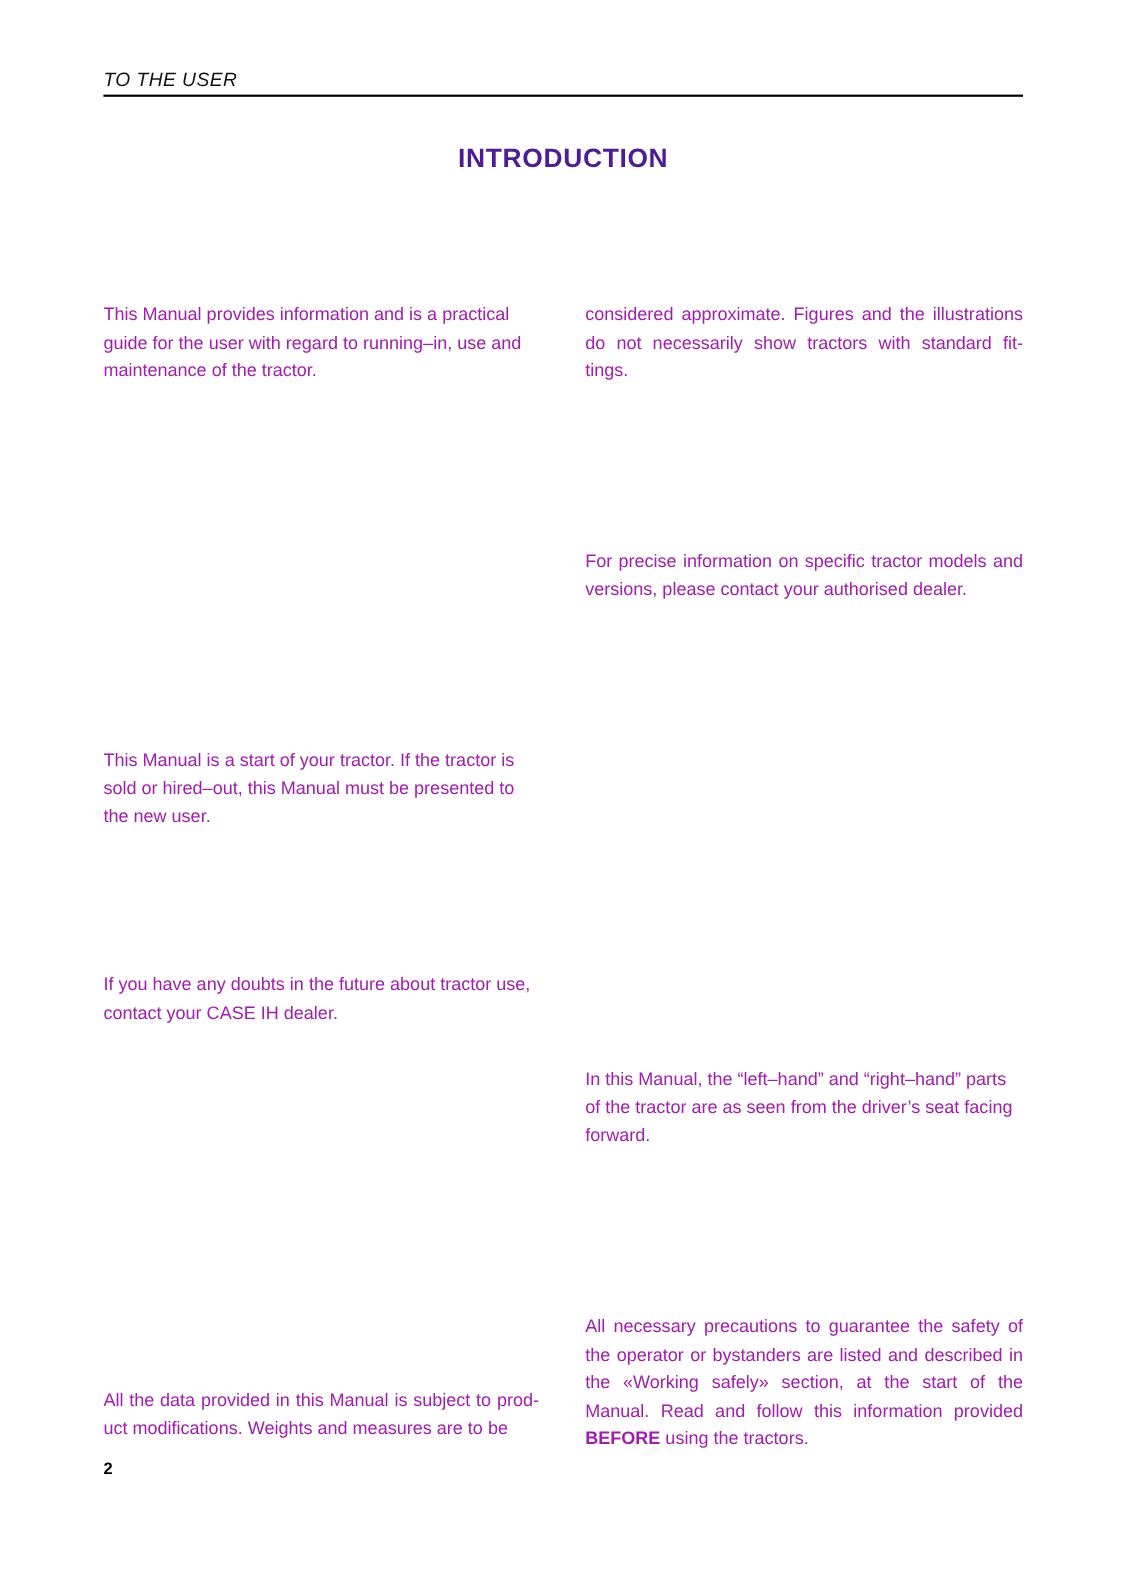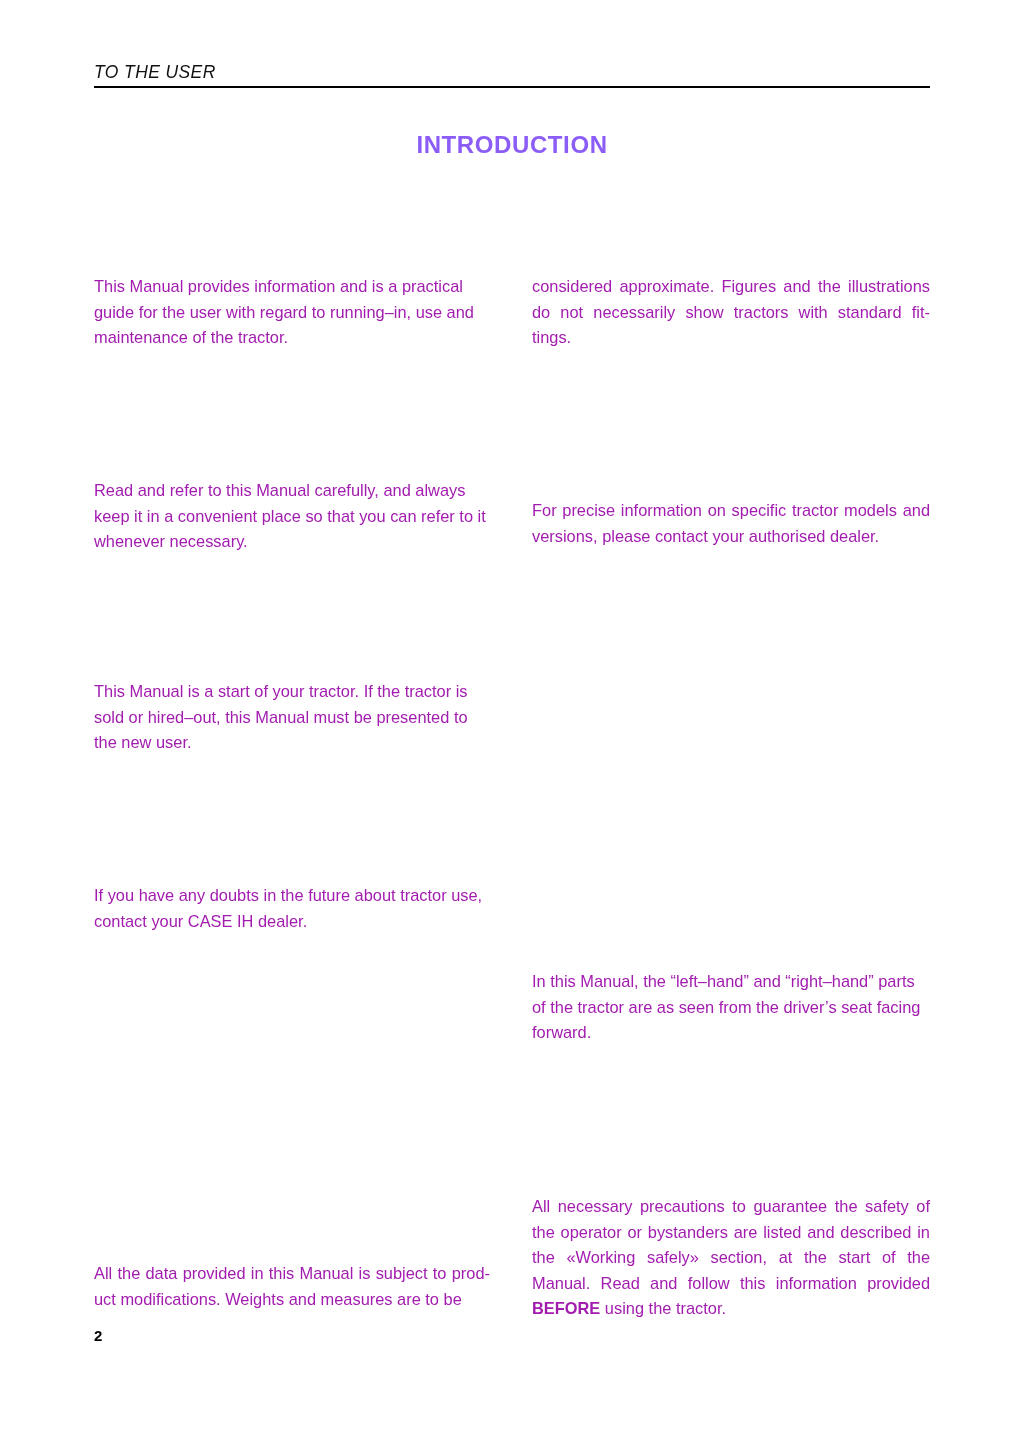--- a/index.html
+++ b/index.html
@@ -46,21 +46,21 @@
   
   .doc-title {
     position: absolute;
     left: 0;
     top: 131px;
     width: 1024px;
     text-align: center;
     font-weight: bold;
     font-size: 24px;
     letter-spacing: 0.6px;
-    color: #8b5cf6;
+    color: #4c1d95;
   }
 
   
   .col {
     position: absolute;
     top: 0;
     height: 1447px;
   }
   .col-left  { left: 94px;  width: 396px; }
   .col-right { left: 532px; width: 398px; }
@@ -98,36 +98,35 @@
   <div class="running-header">
     <div class="running-header-text">TO THE USER</div>
   </div>
   <div class="header-rule"></div>
 
   <div class="doc-title">INTRODUCTION</div>
 
   <div class="col col-left">
     <div class="para" style="top:274px;">This Manual provides information and is a practical guide for the user with regard to running–in, use and maintenance of the tractor.</div>
 
-    <div class="para" style="top:478px;">Read and refer to this Manual carefully, and always keep it in a convenient place so that you can refer to it whenever necessary.</div>
 
     <div class="para" style="top:679px;">This Manual is a start of your tractor. If the tractor is sold or hired–out, this Manual must be presented to the new user.</div>
 
     <div class="para" style="top:883px;">If you have any doubts in the future about tractor use, contact your CASE IH dealer.</div>
 
 
     <div class="para justify" style="top:1261px;">All the data provided in this Manual is subject to prod-uct modifications. Weights and measures are to be</div>
   </div>
 
   <div class="col col-right">
     <div class="para justify" style="top:274px;">considered approximate. Figures and the illustrations do not necessarily show tractors with standard fit-tings.</div>
 
     <div class="para justify" style="top:498px;">For precise information on specific tractor models and versions, please contact your authorised dealer.</div>
 
 
     <div class="para" style="top:969px;">In this Manual, the “left–hand” and “right–hand” parts of the tractor are as seen from the driver’s seat facing forward.</div>
 
-    <div class="para justify" style="top:1194px;"><span>All necessary precautions to guarantee the safety of the operator or bystanders are listed and described in the «Working safely» section, at the start of the Manual. Read and follow this information provided </span><b>BEFORE</b><span> using the tractor.</span></div>
+    <div class="para justify" style="top:1194px;"><span>All necessary precautions to guarantee the safety of the operator or bystanders are listed and described in the «Working safely» section, at the start of the Manual. Read and follow this information provided </span><b>BEFORE</b><span> using the tractors.</span></div>
   </div>
 
   <div class="page-number">2</div>
 
 </div>
 
 </body></html>

